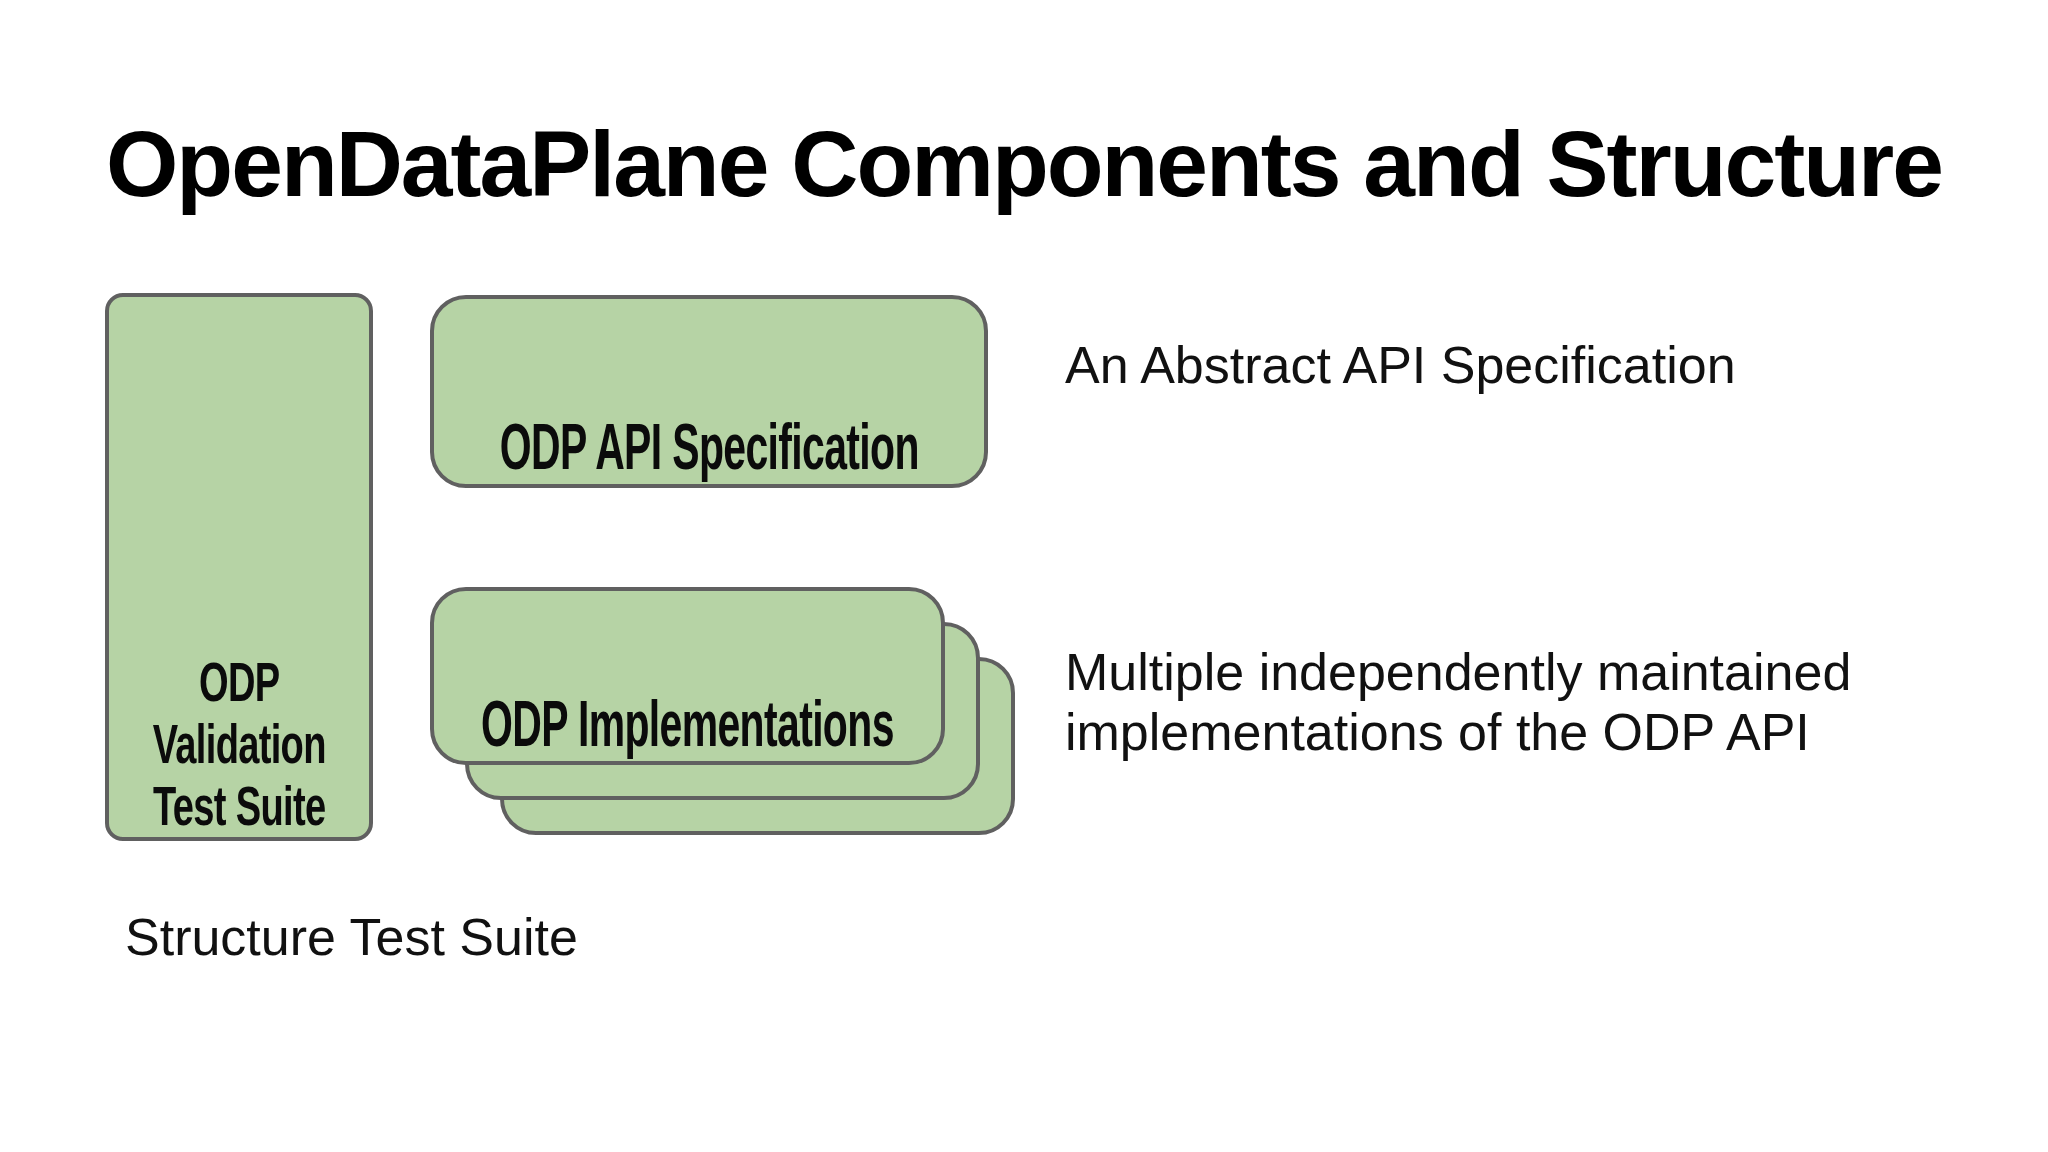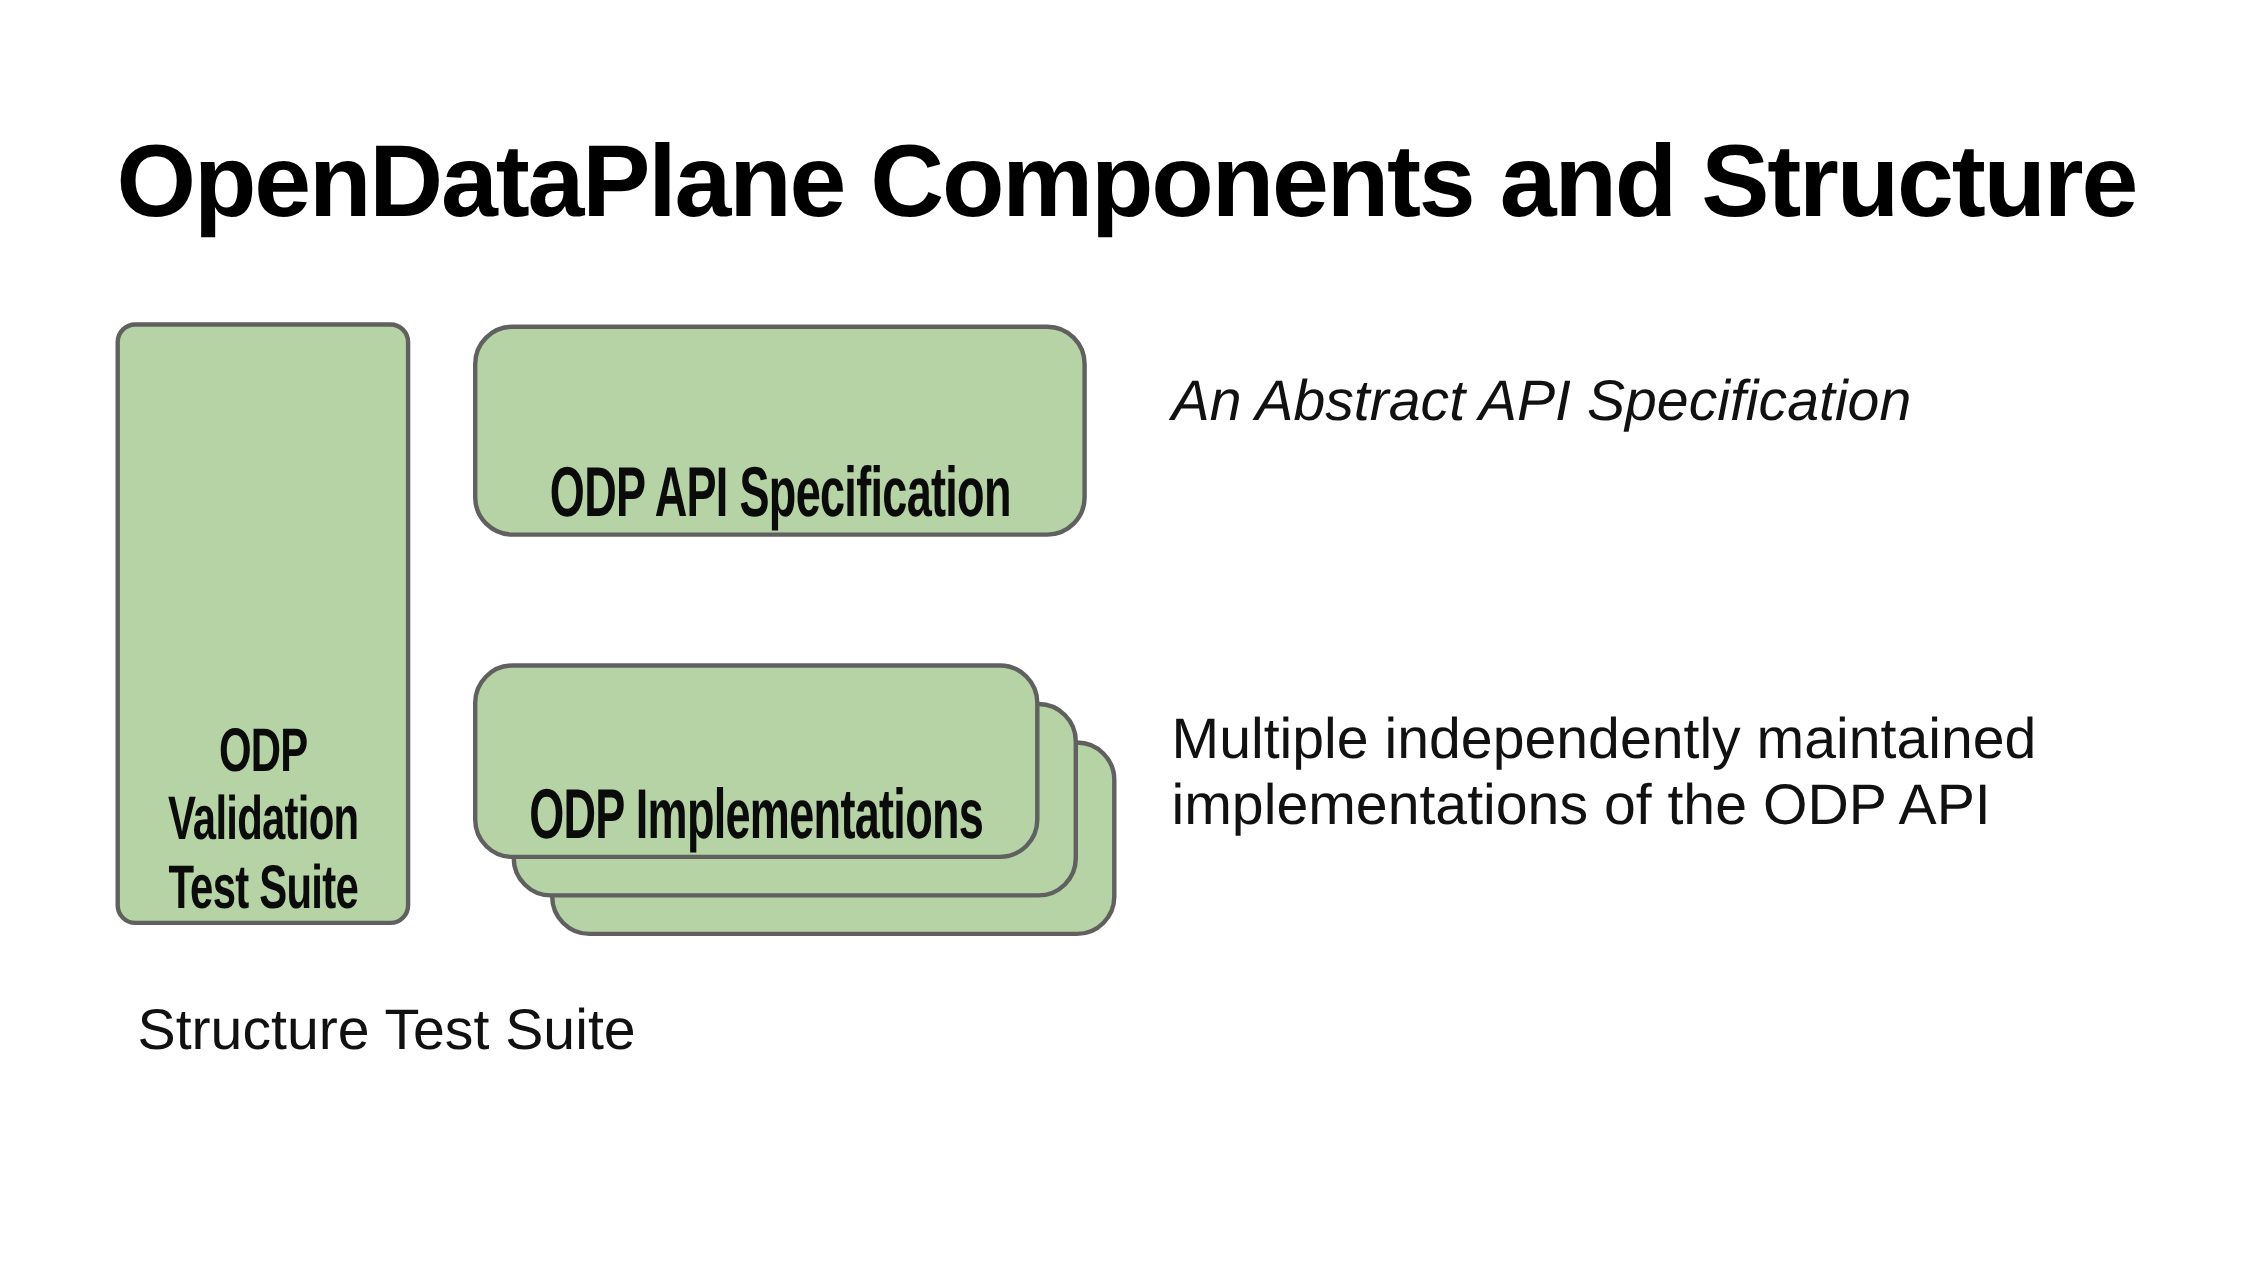--- a/index.html
+++ b/index.html
@@ -74,33 +74,33 @@
     line-height: 62px;
     white-space: normal;
   }
 
   .box-api {
     left: 430px; top: 295px;
     width: 558px; height: 193px;
     border-radius: 36px;
   }
 
-  .stack { width: 515px; height: 178px; border-radius: 36px; margin-top: 16px; }
+  .stack { width: 515px; height: 178px; border-radius: 36px; }
   .stack-back  { left: 500px; top: 657px; z-index: 1; }
   .stack-mid   { left: 465px; top: 622px; z-index: 2; }
   .stack-front { left: 430px; top: 587px; z-index: 3; }
 
   .annot {
     position: absolute;
     font-size: 52px;
     line-height: 60px;
     color: var(--text-color);
     white-space: nowrap;
   }
-  .annot-api        { left: 1065px; top: 335px; font-style: italic; }
+  .annot-api        { left: 1065px; top: 335px; }
   .annot-impl       { left: 1065px; top: 642px; }
   .annot-validation { left: 125px;  top: 907px; }
 
   
   .linaro-logo {
     position: absolute;
     left: 1843px; top: 1030px;
     width: 205px; height: 110px;
   }
   .linaro-text {

